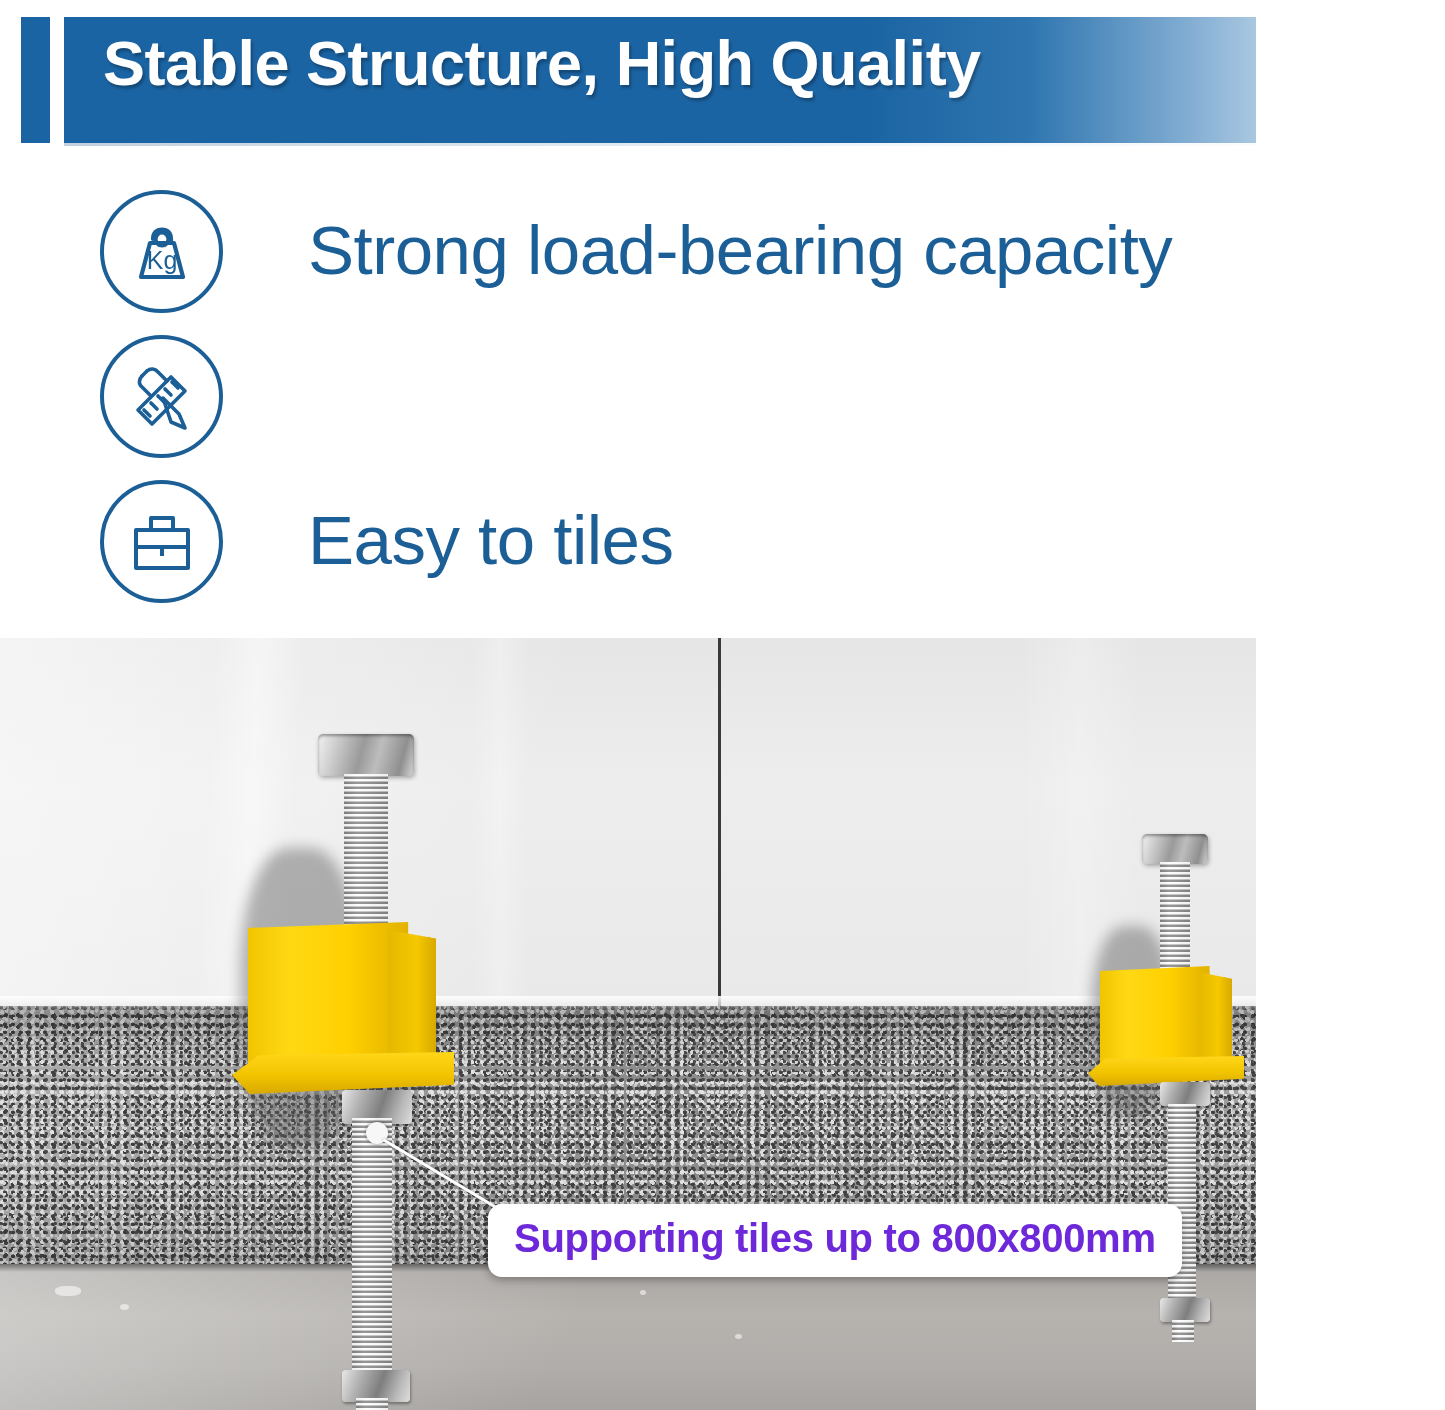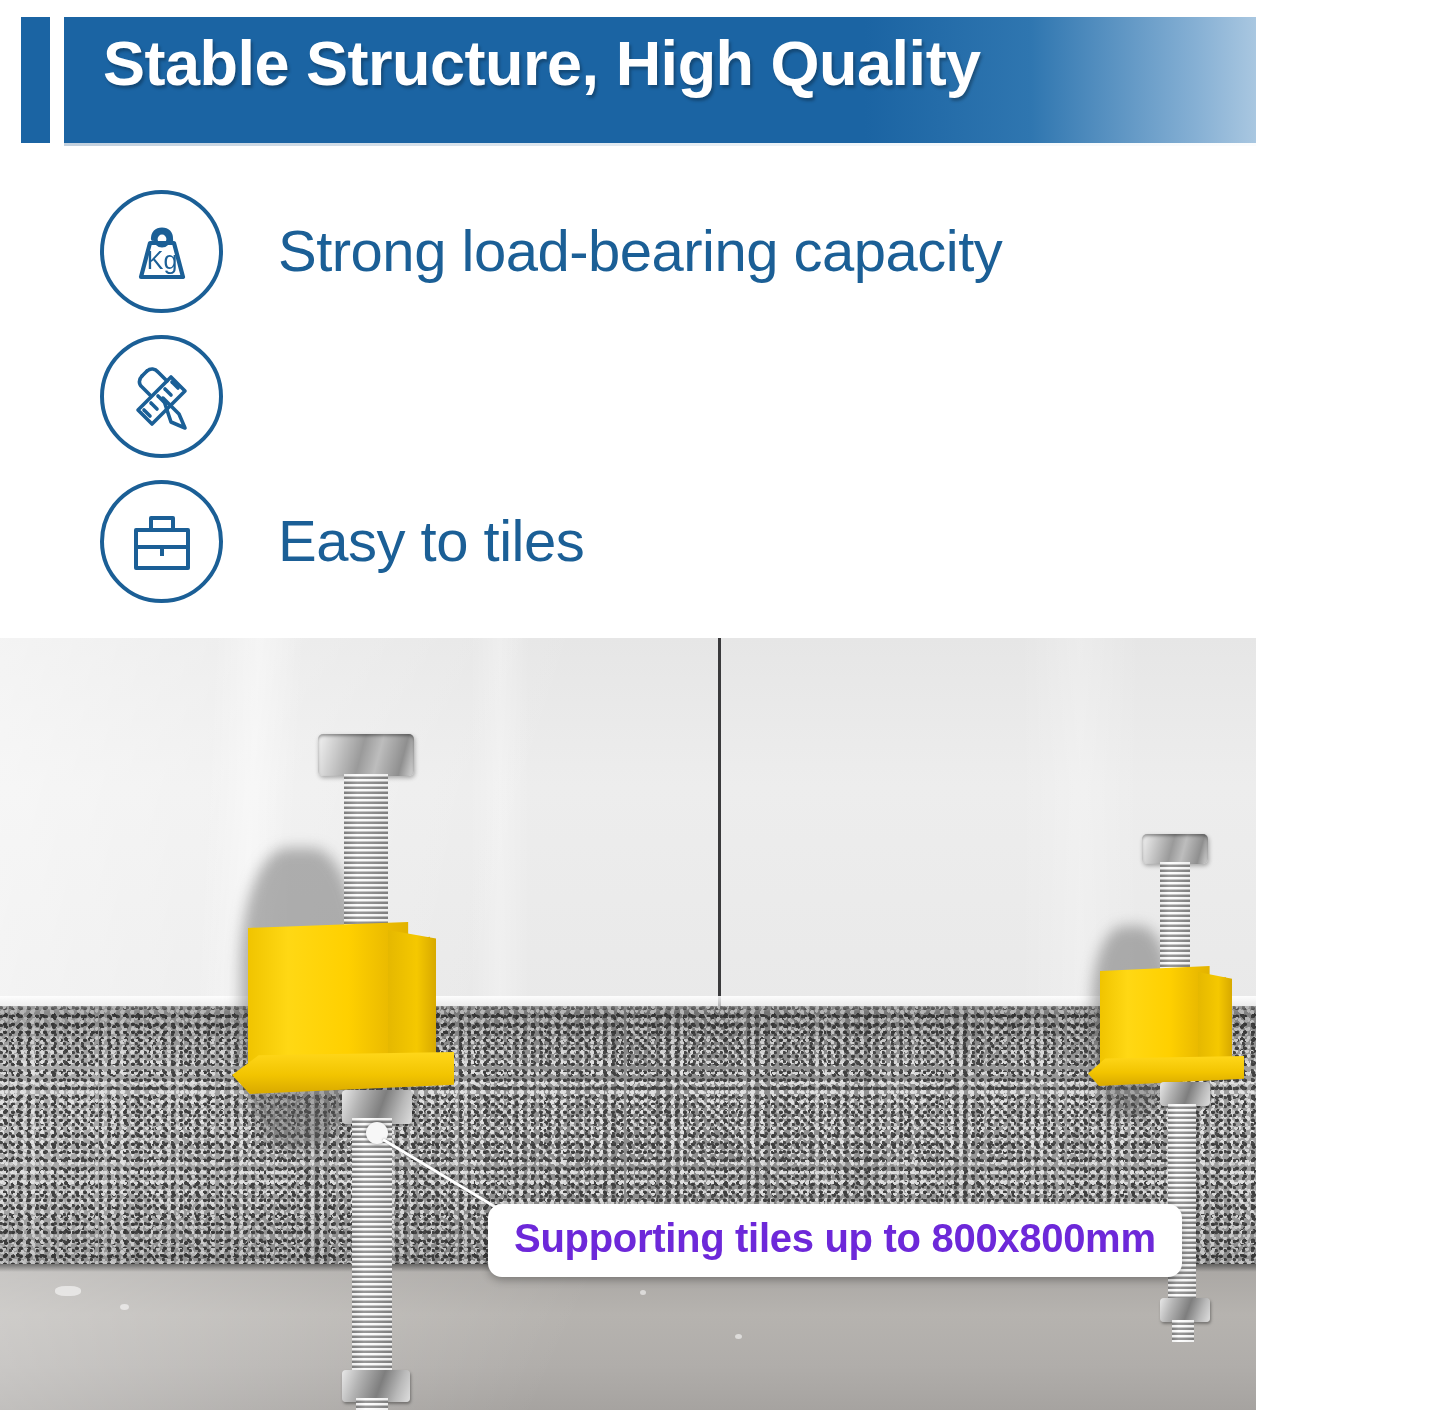--- a/index.html
+++ b/index.html
@@ -32,34 +32,34 @@
     position:absolute;left:103px;top:32px;
     font-size:63px;font-weight:bold;color:#ffffff;
     letter-spacing:-0.5px;
     text-shadow:2px 3px 3px rgba(0,0,0,0.28);
     white-space:nowrap;
     line-height:1;
   }
 
   
   .features{position:absolute;left:0;top:178px;width:1445px;height:455px;}
-  .feature-row{position:absolute;left:100px;display:flex;align-items:center;gap:55px;}
+  .feature-row{position:absolute;left:100px;display:flex;align-items:center;gap:85px;}
   .feature-row.r1{top:12px;}
   .feature-row.r2{top:157px;}
   .feature-row.r3{top:302px;}
   .feature-icon{
     width:123px;height:123px;border-radius:50%;
     border:4px solid #1b5f96;
     box-sizing:border-box;
     display:flex;align-items:center;justify-content:center;
     flex:0 0 auto;
   }
   .feature-icon svg{display:block;}
   .feature-text{
-    font-size:58px;color:#1b5f96;
+    font-size:69px;color:#1b5f96;
     white-space:nowrap;line-height:1.05;
     font-weight:400;
     letter-spacing:-0.5px;
     text-align:right;
   }
 
   
   .photo{
     position:absolute;left:0;top:638px;width:1445px;height:772px;
     overflow:hidden;background:#ececec;

